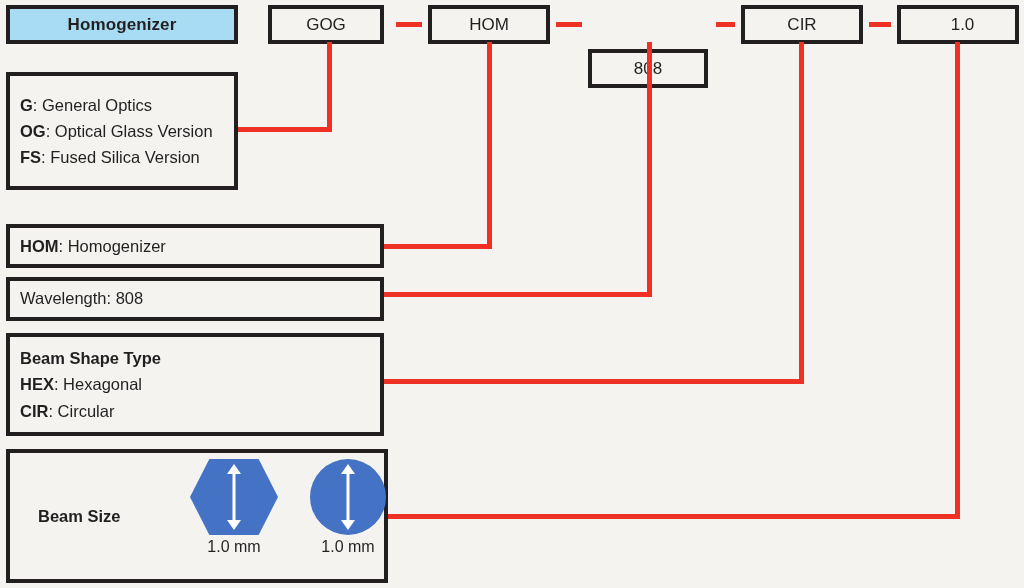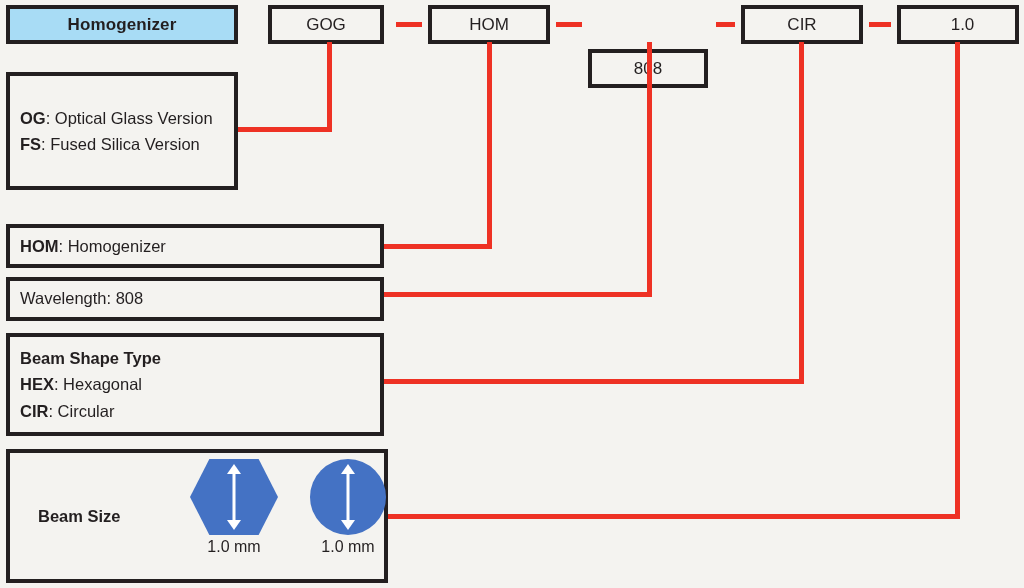--- a/index.html
+++ b/index.html
@@ -215,20 +215,23 @@
   <div class="wire wv" style="left:647px; top:42px;  height:255px;"></div>
   <div class="wire wh" style="left:382px; top:292px; width:270px;"></div>
 
   <div class="wire wv" style="left:799px; top:42px;  height:342px;"></div>
   <div class="wire wh" style="left:382px; top:379px; width:422px;"></div>
 
   <div class="wire wv" style="left:955px; top:42px;  height:477px;"></div>
   <div class="wire wh" style="left:386px; top:514px; width:574px;"></div>
 
   <div class="box desc-box db-version">
+    <div class="line">
+      <b>G</b><span>: </span><span>General Optics</span>
+    </div>
     <div class="line">
       <b>OG</b><span>: </span><span>Optical Glass Version</span>
     </div>
     <div class="line">
       <b>FS</b><span>: </span><span>Fused Silica Version</span>
     </div>
   </div>
 
   <div class="box desc-box db-hom">
     <div class="line">

